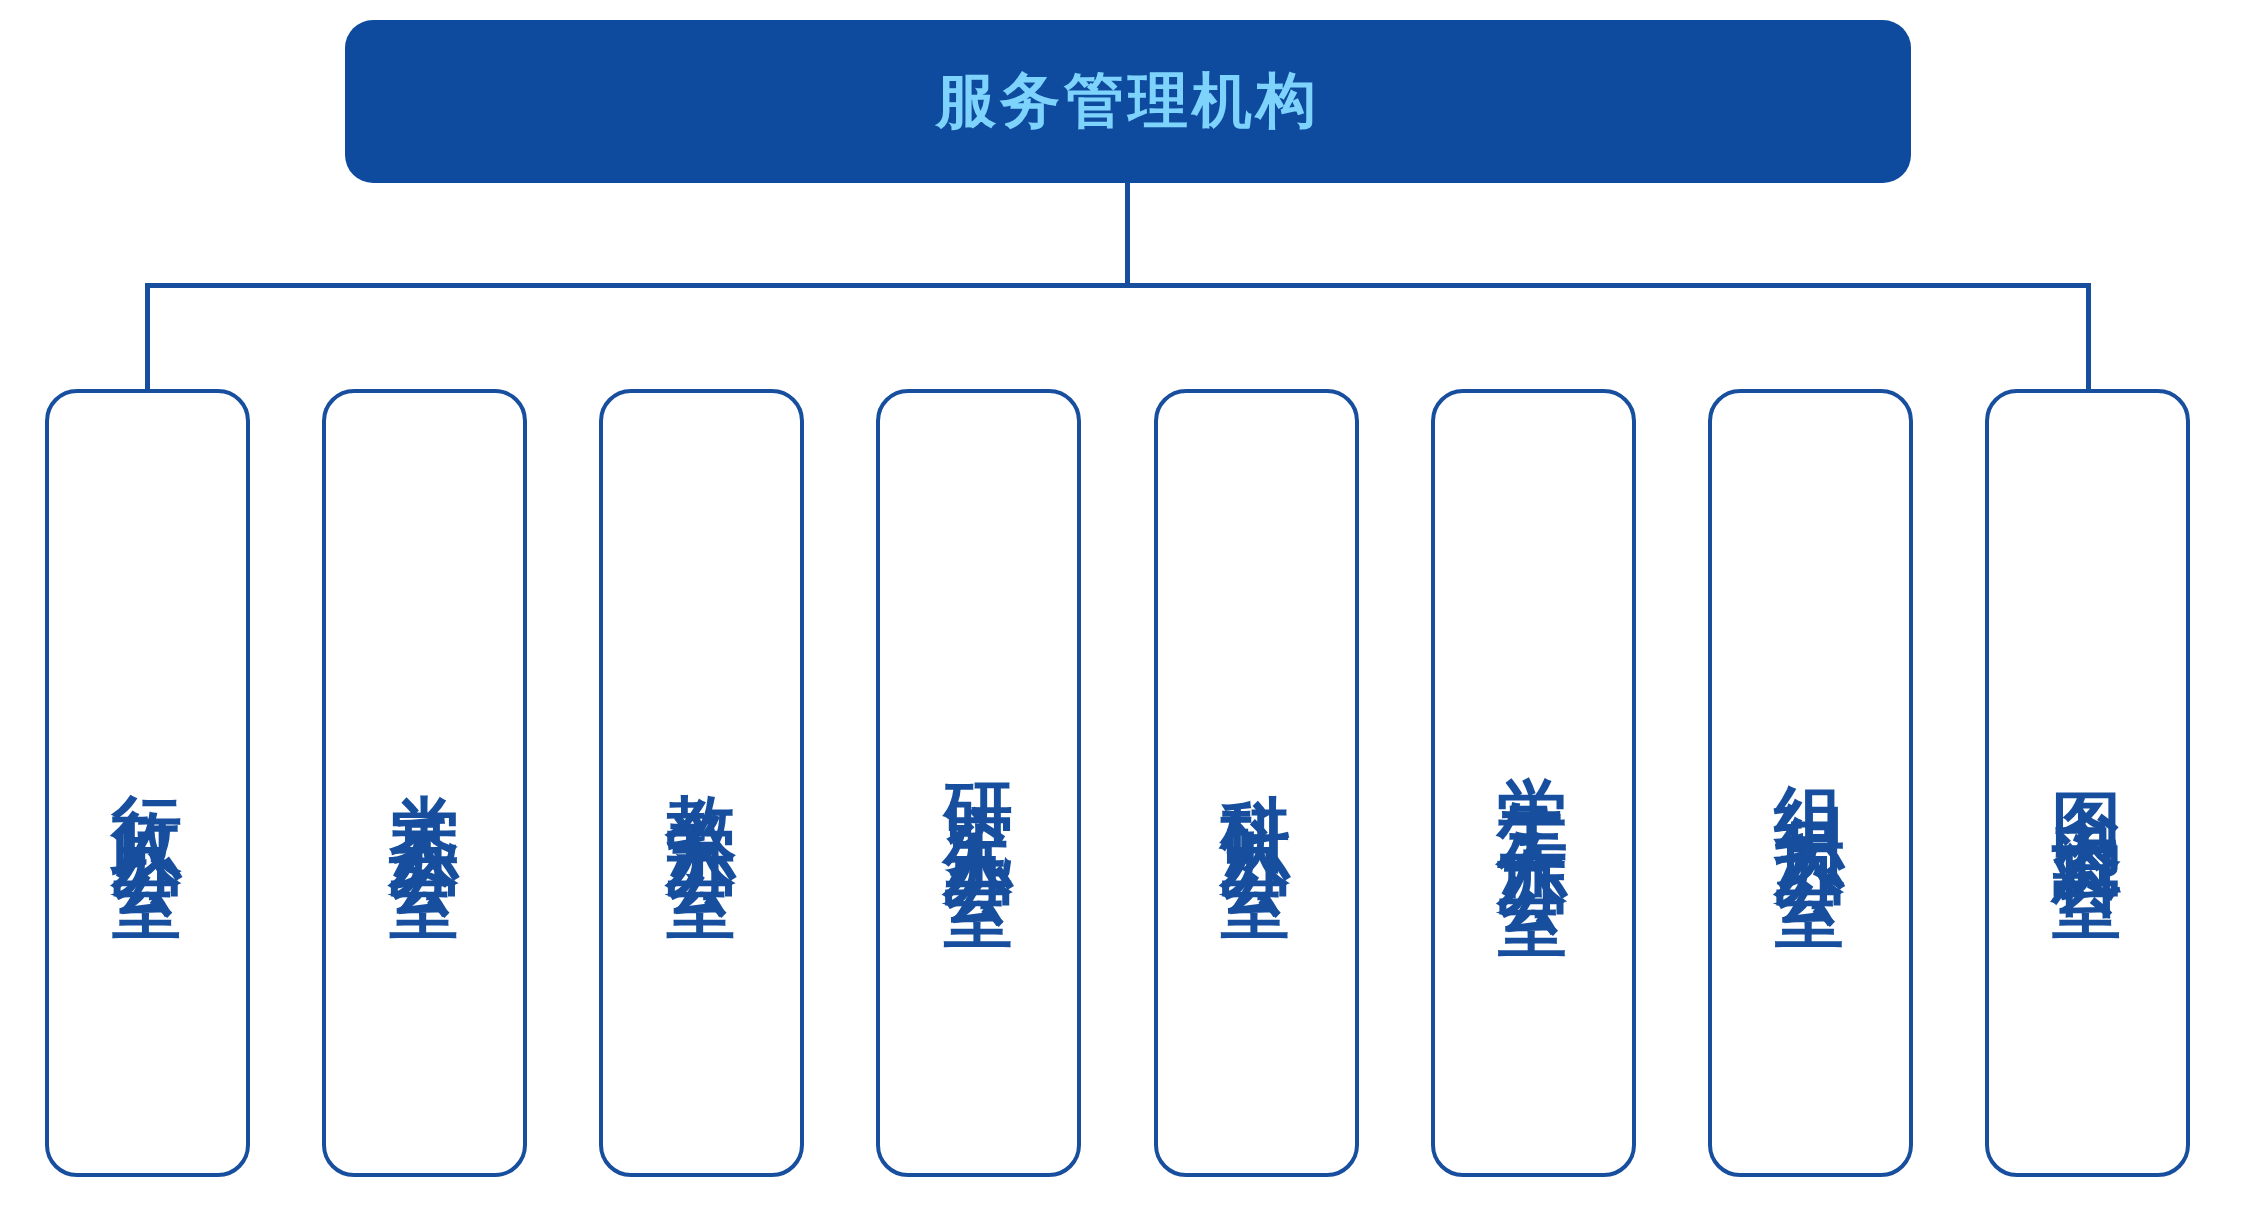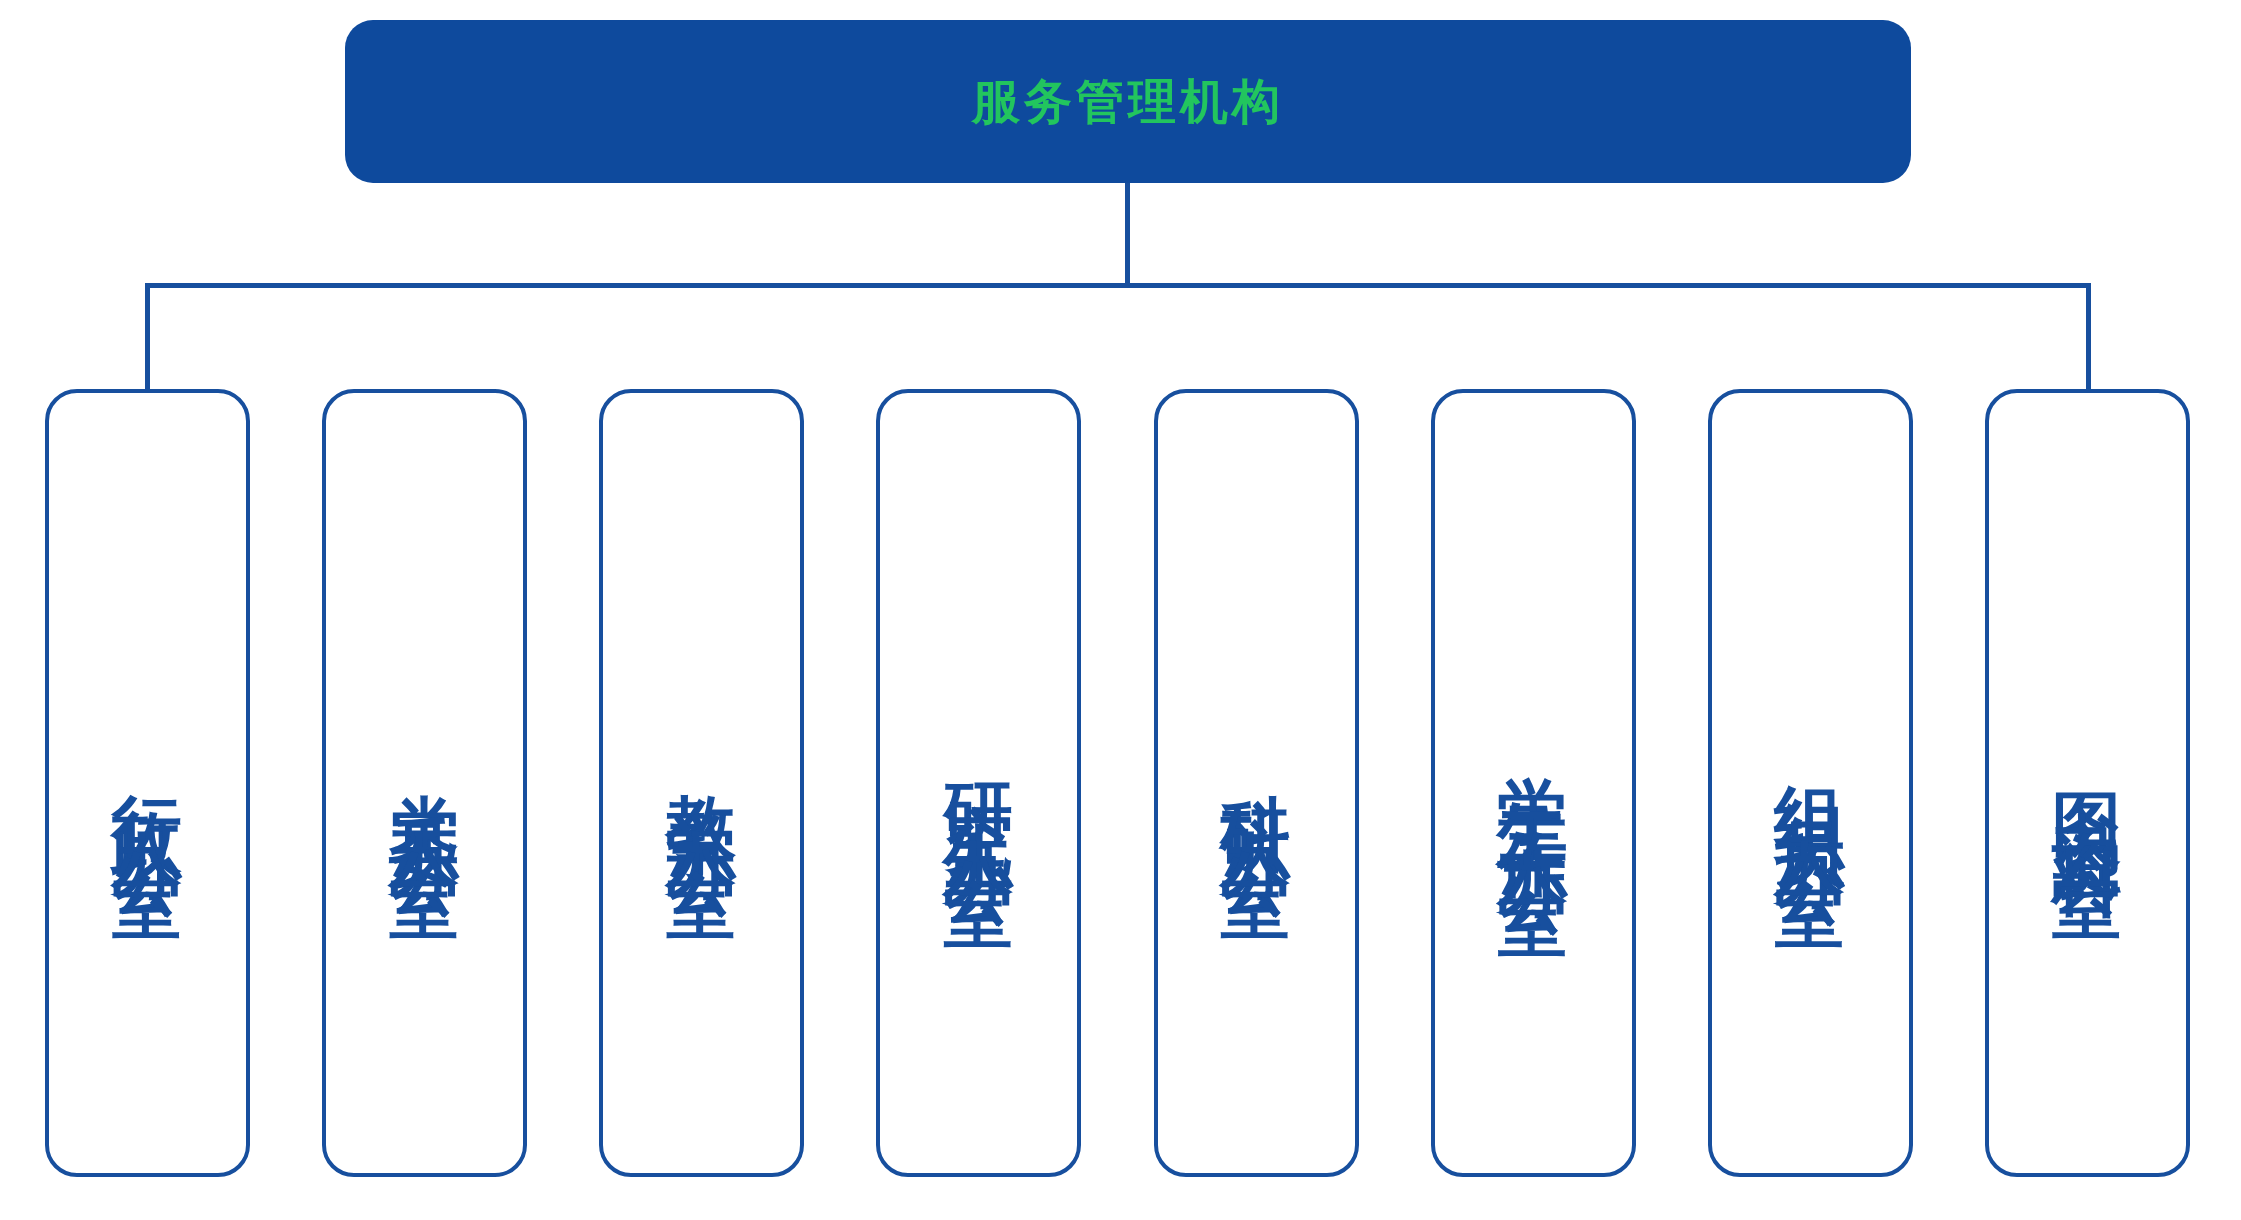--- a/index.html
+++ b/index.html
@@ -22,22 +22,22 @@
     top: 20px;
     width: 1566px;
     height: 163px;
     background: #0e4a9d;
     border-radius: 28px;
     display: flex;
     align-items: center;
     justify-content: center;
   }
   .root-label {
-    color: #22c55e;
-    font-size: 48px;
+    color: #7dd3fc;
+    font-size: 60px;
     font-weight: bold;
     letter-spacing: 4px;
     white-space: nowrap;
   }
   
   .line {
     position: absolute;
     background: #174f9e;
   }
   .line-stem   { left: 1125px; top: 183px; width: 5px;    height: 103px; }

